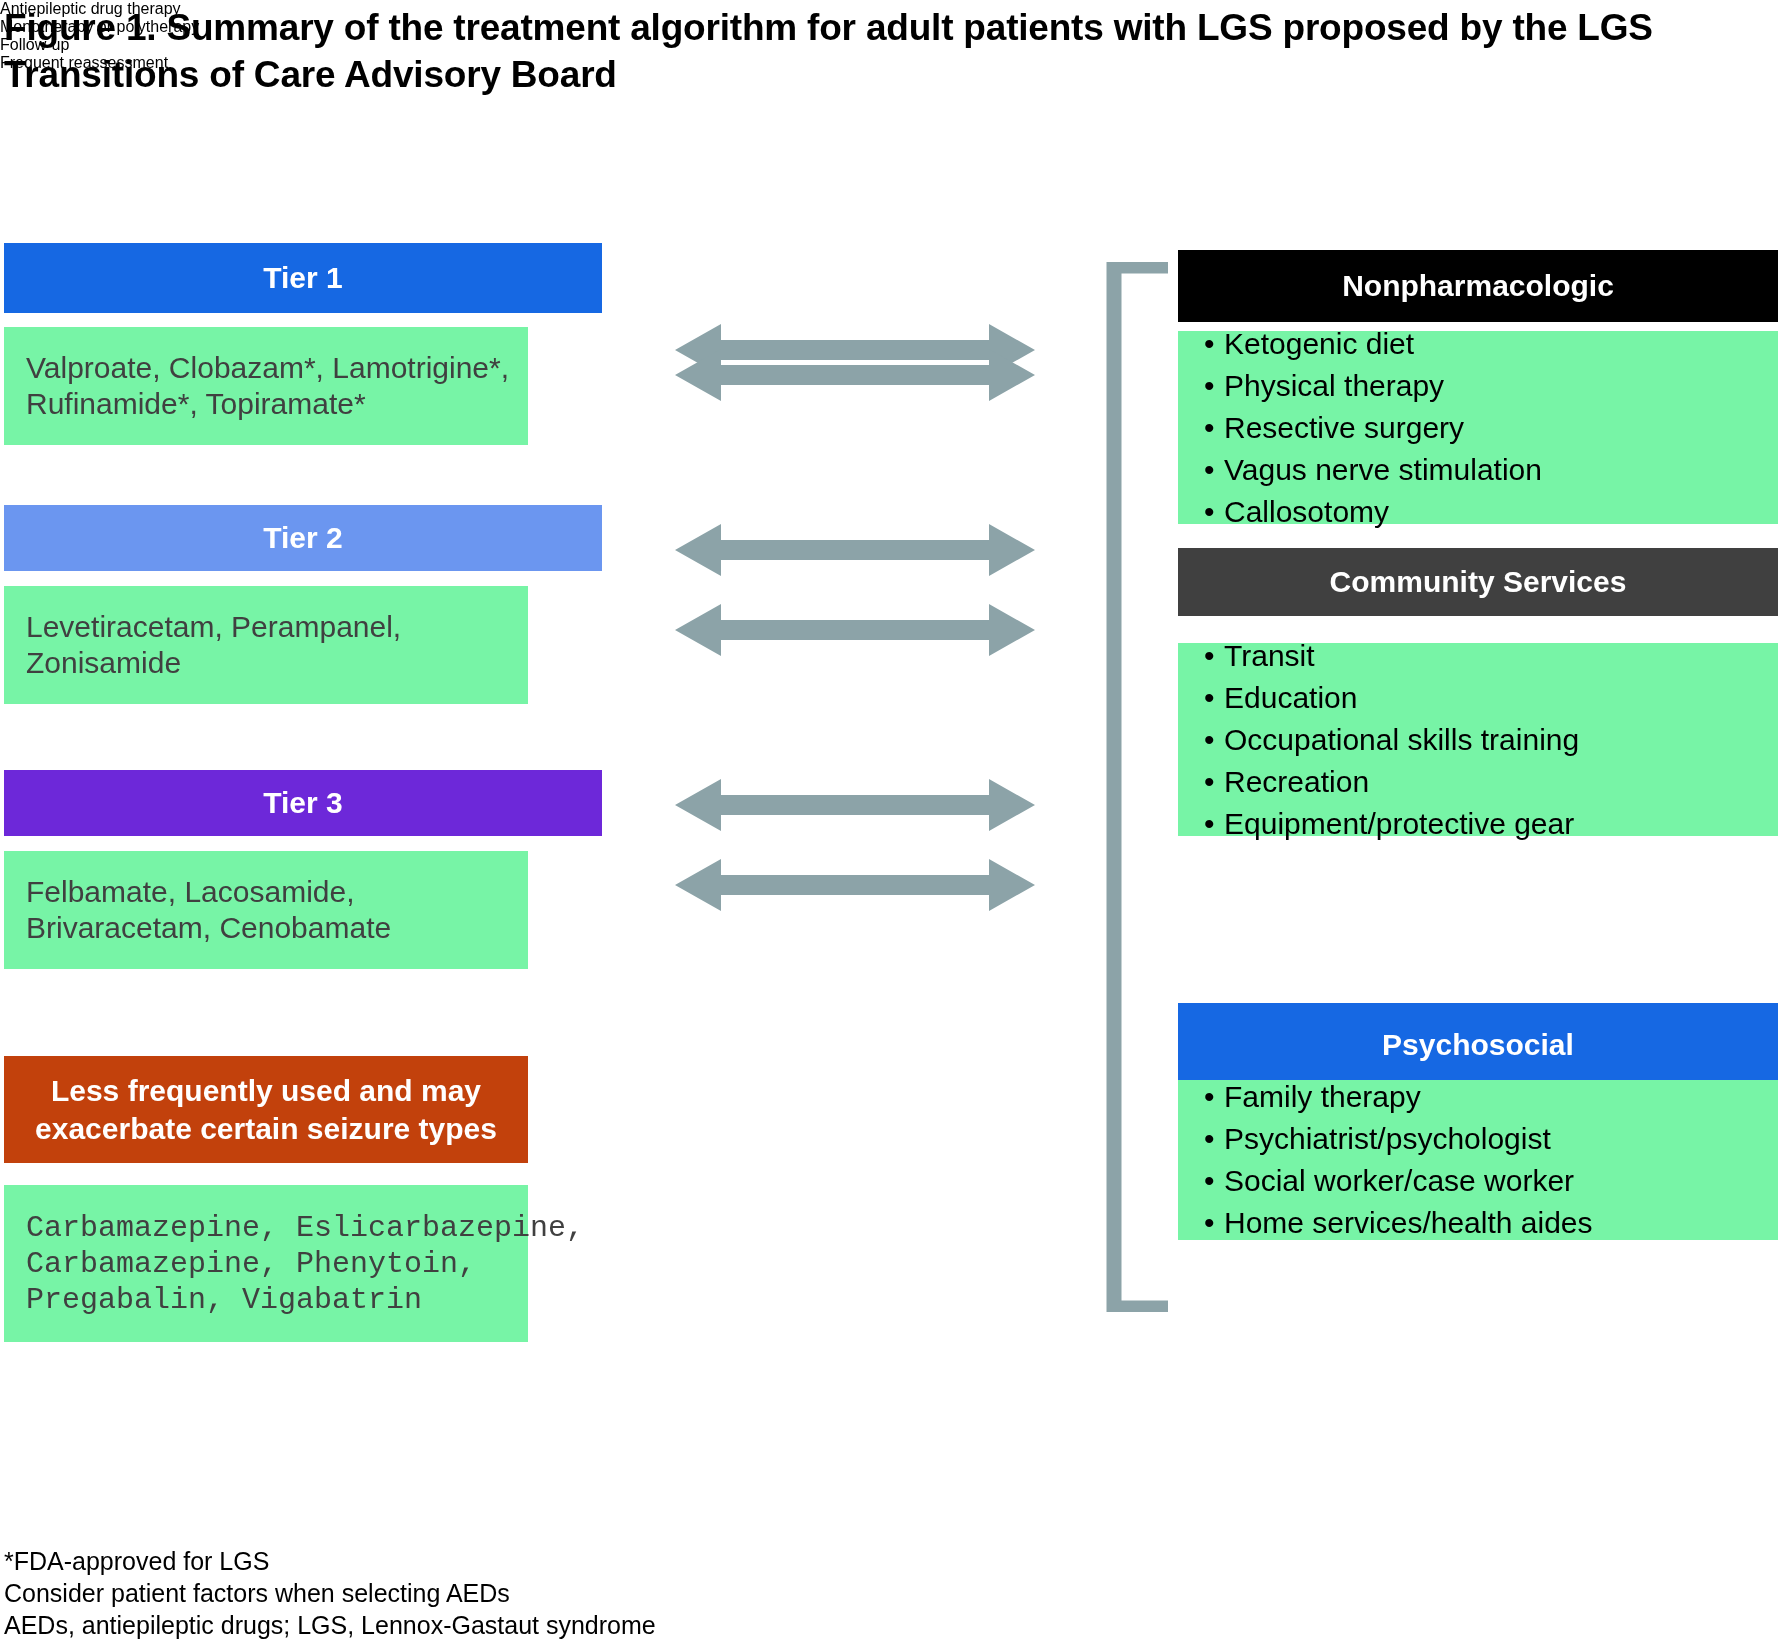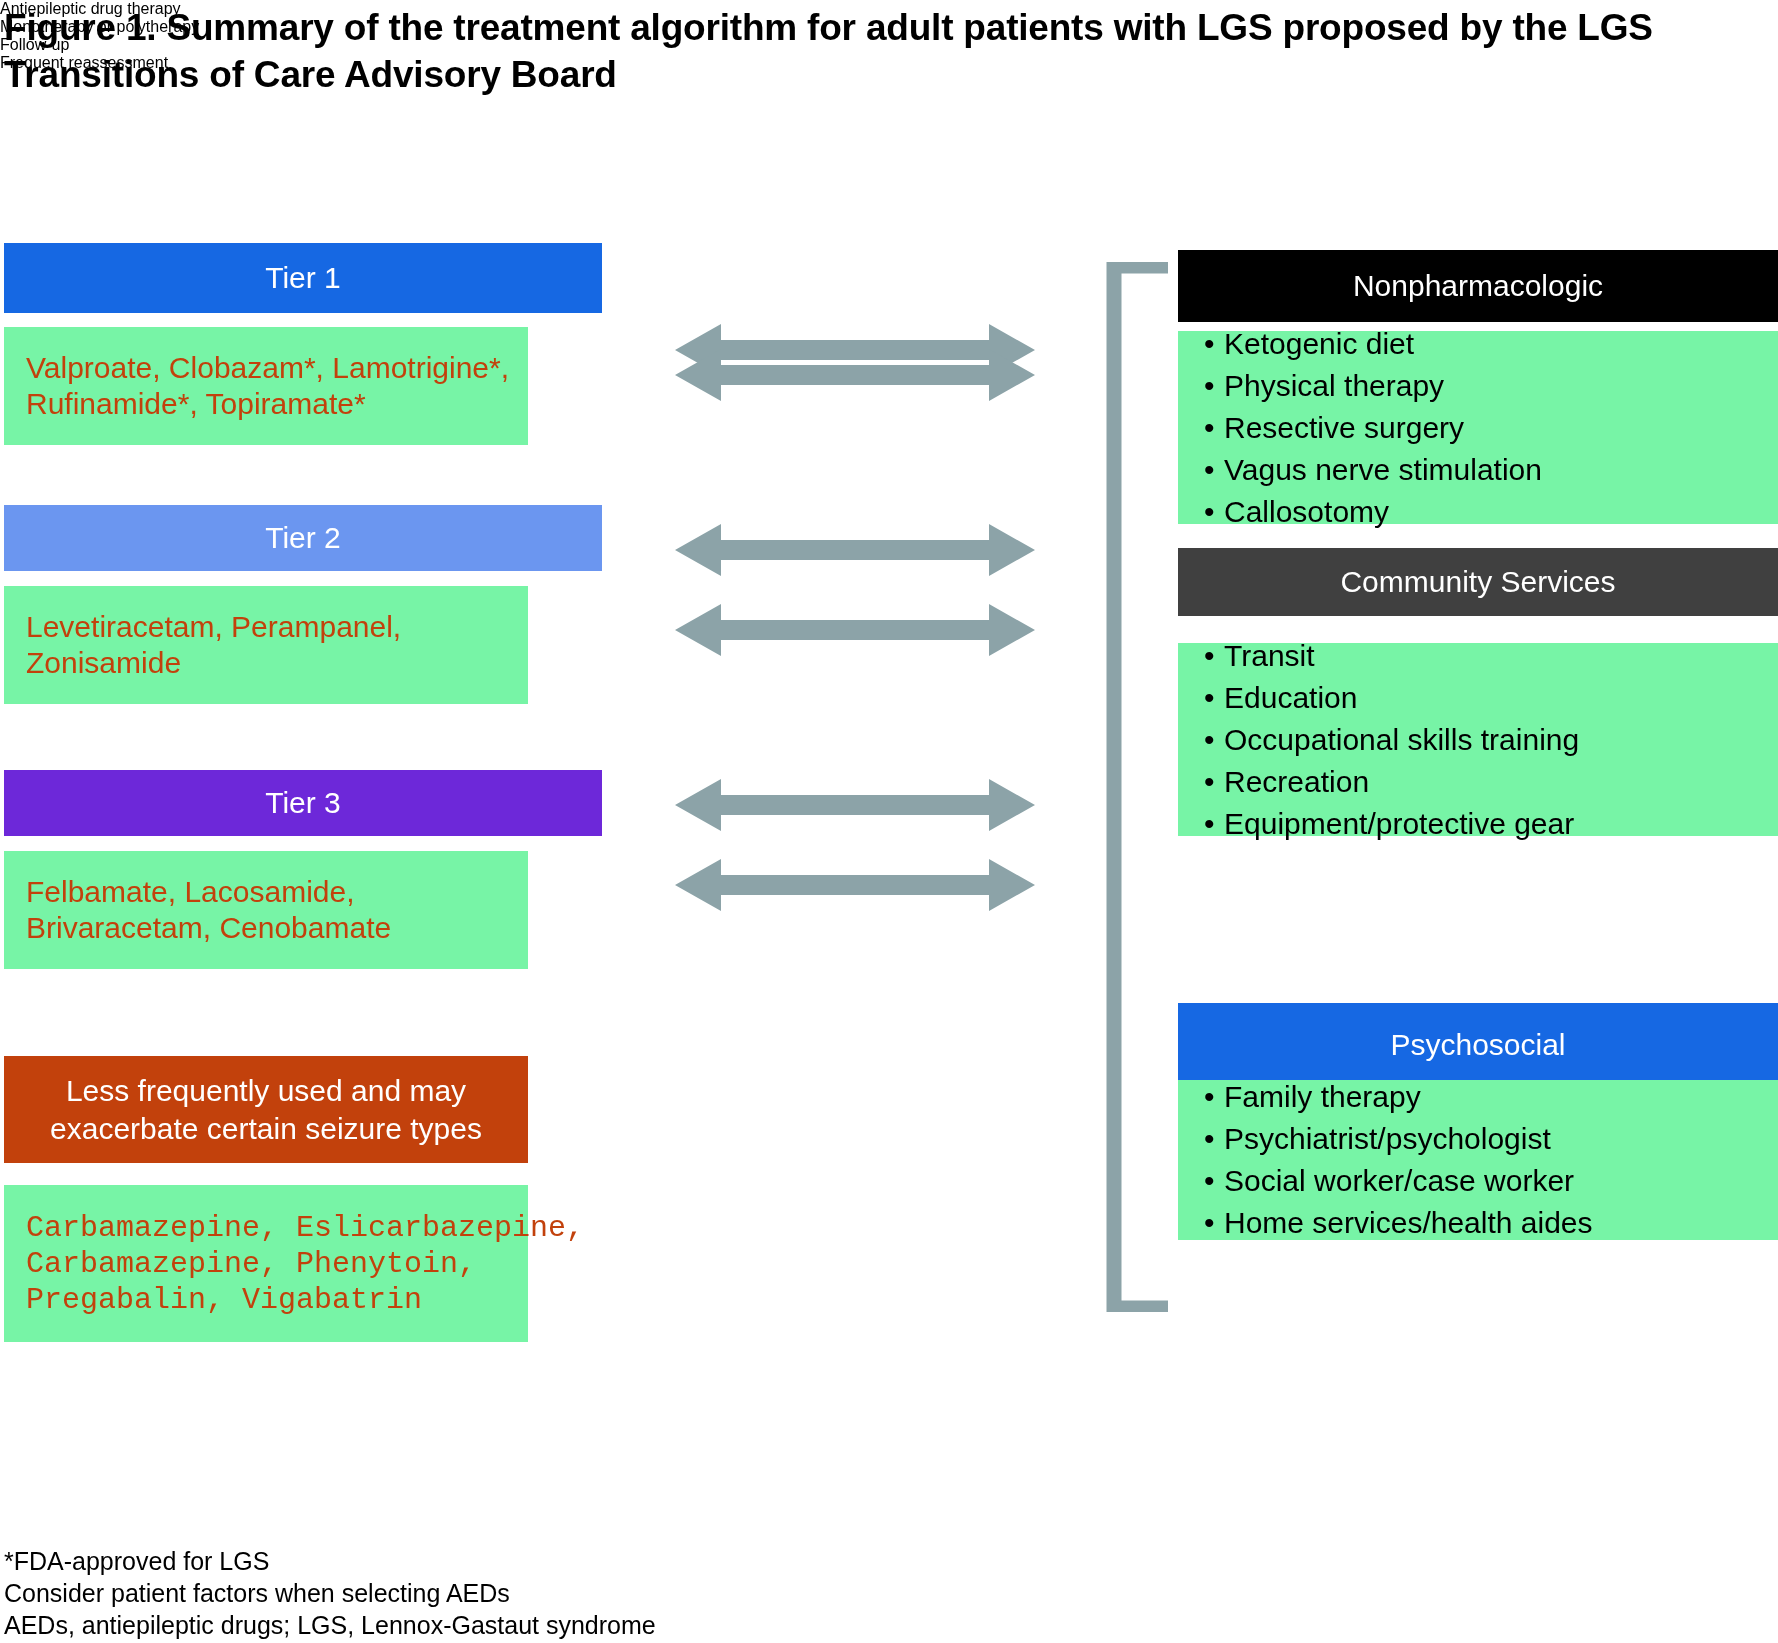--- a/index.html
+++ b/index.html
@@ -34,31 +34,31 @@
   
   .box {
     position: absolute;
     box-sizing: border-box;
   }
   .hdr-box {
     display: flex;
     align-items: center;
     justify-content: center;
     color: #ffffff;
-    font-weight: normal;
+    font-weight: bold;
     font-size: 30px;
     text-align: center;
     line-height: 1.24;
     padding: 0 10px;
   }
   .body-box {
     background: #77F4A6;
     font-size: 30px;
     line-height: 1.20;
-    color: #c2410c;
+    color: #404040;
     display: flex;
     flex-direction: column;
     justify-content: center;
     padding: 6px 22px;
   }
   .body-box .line { white-space: pre; }
 
   .bullet-box {
     background: #77F4A6;
     font-size: 30px;

